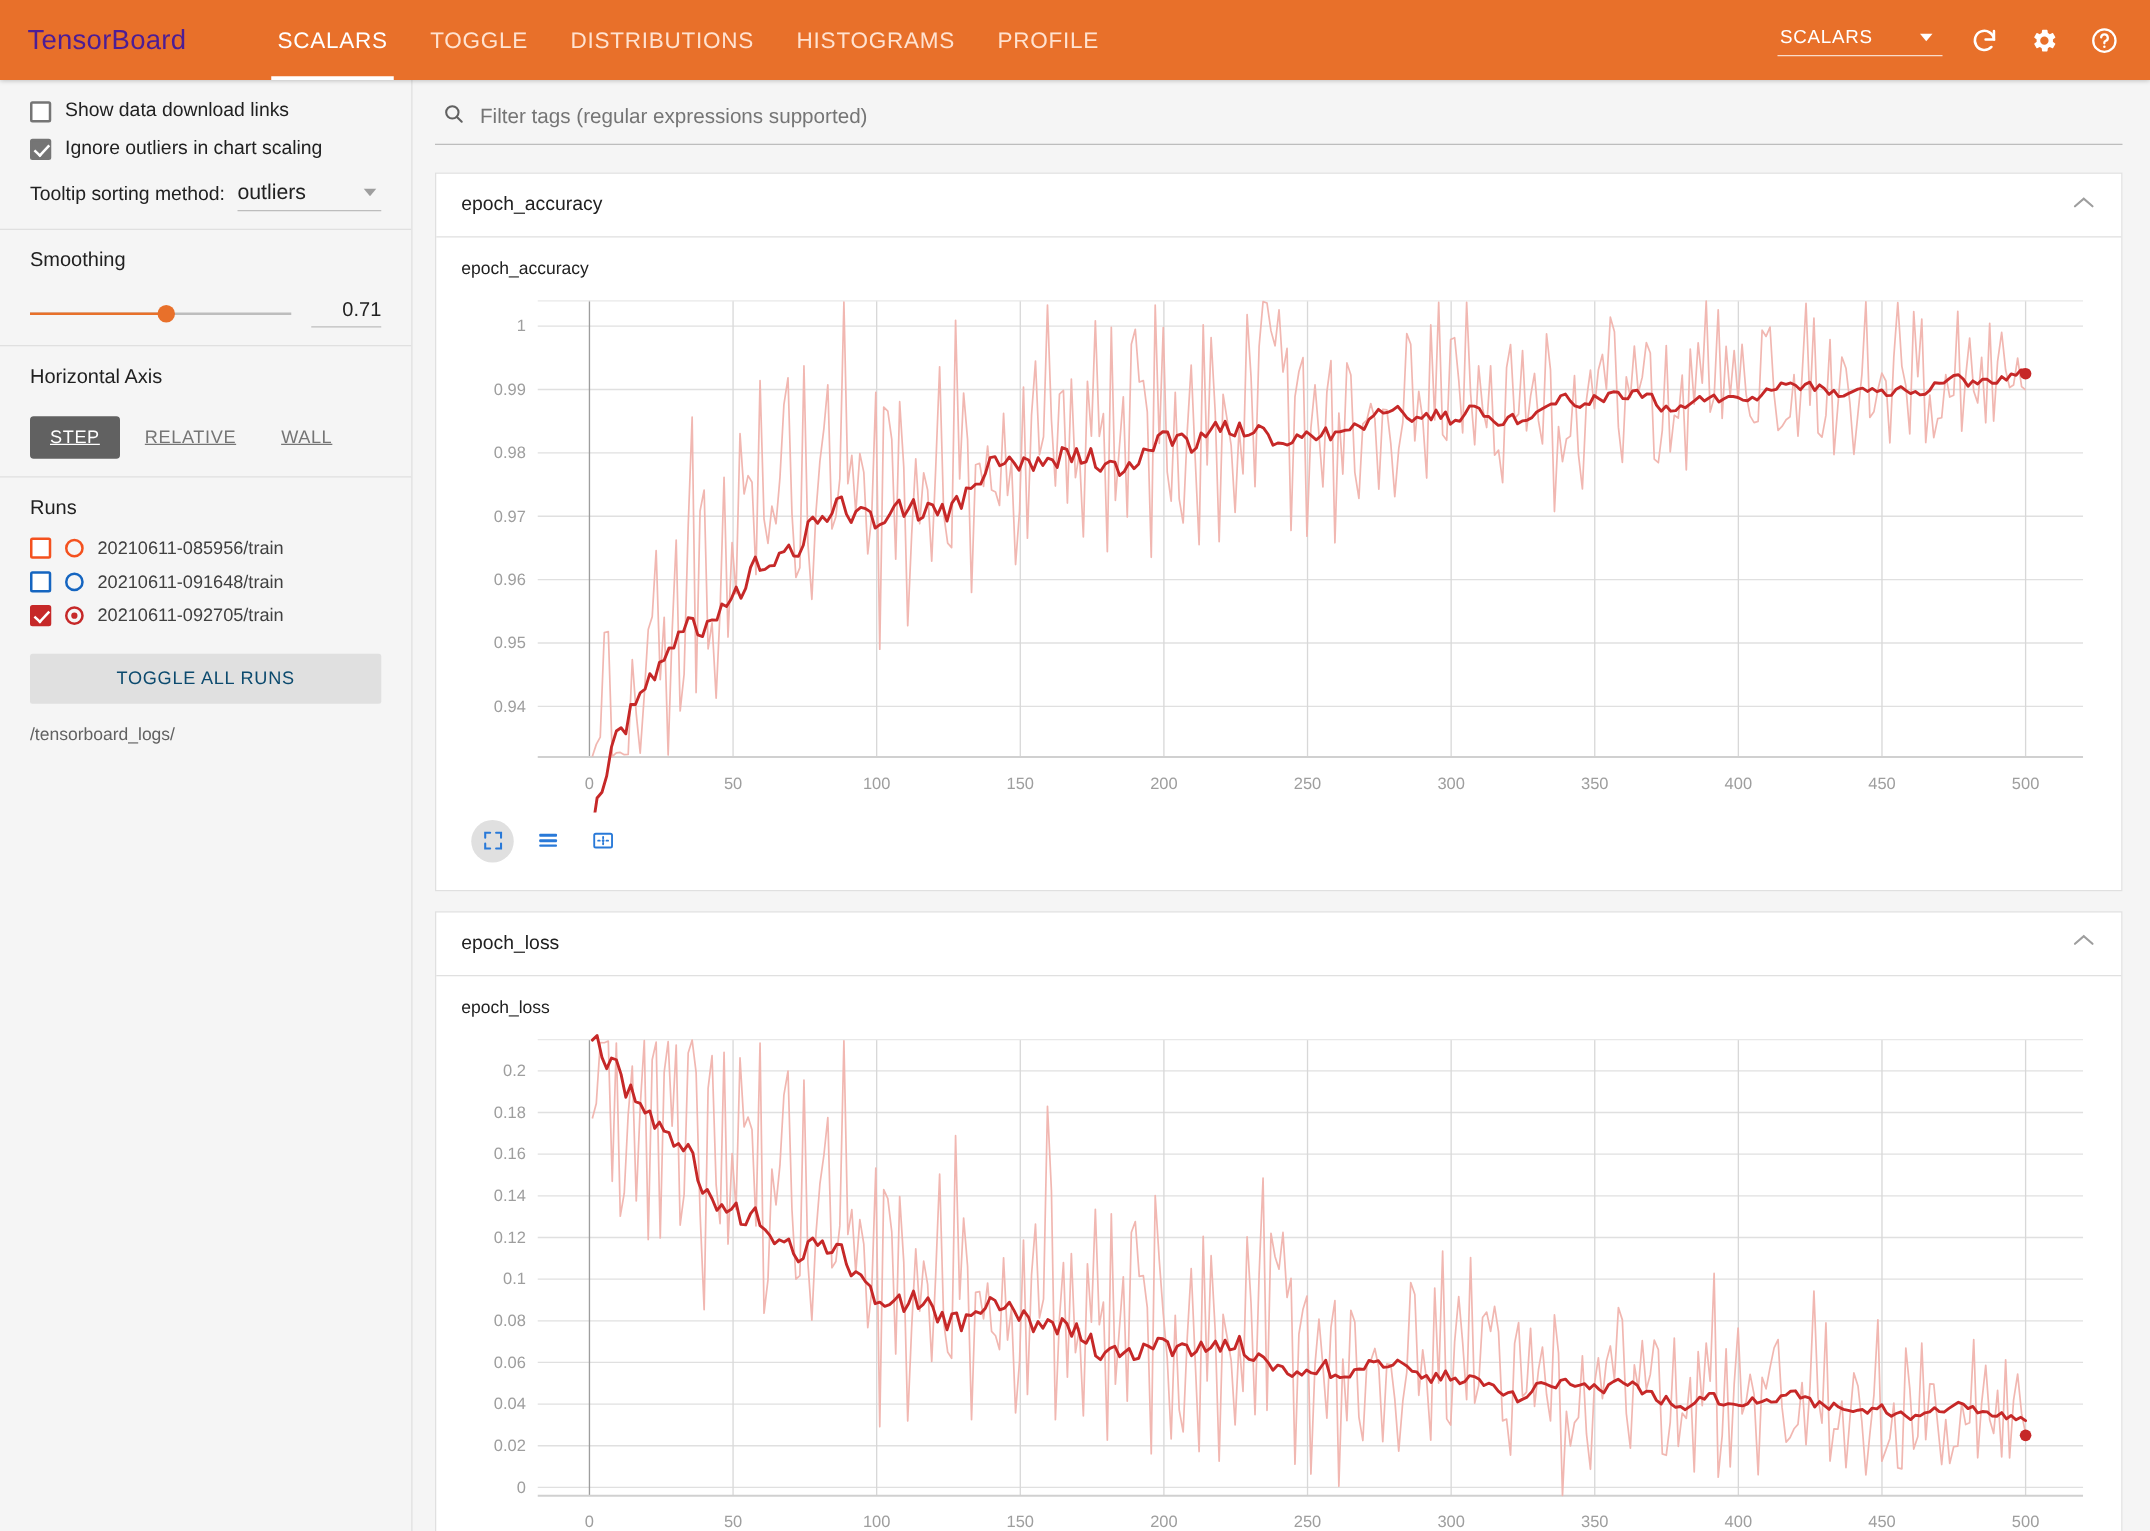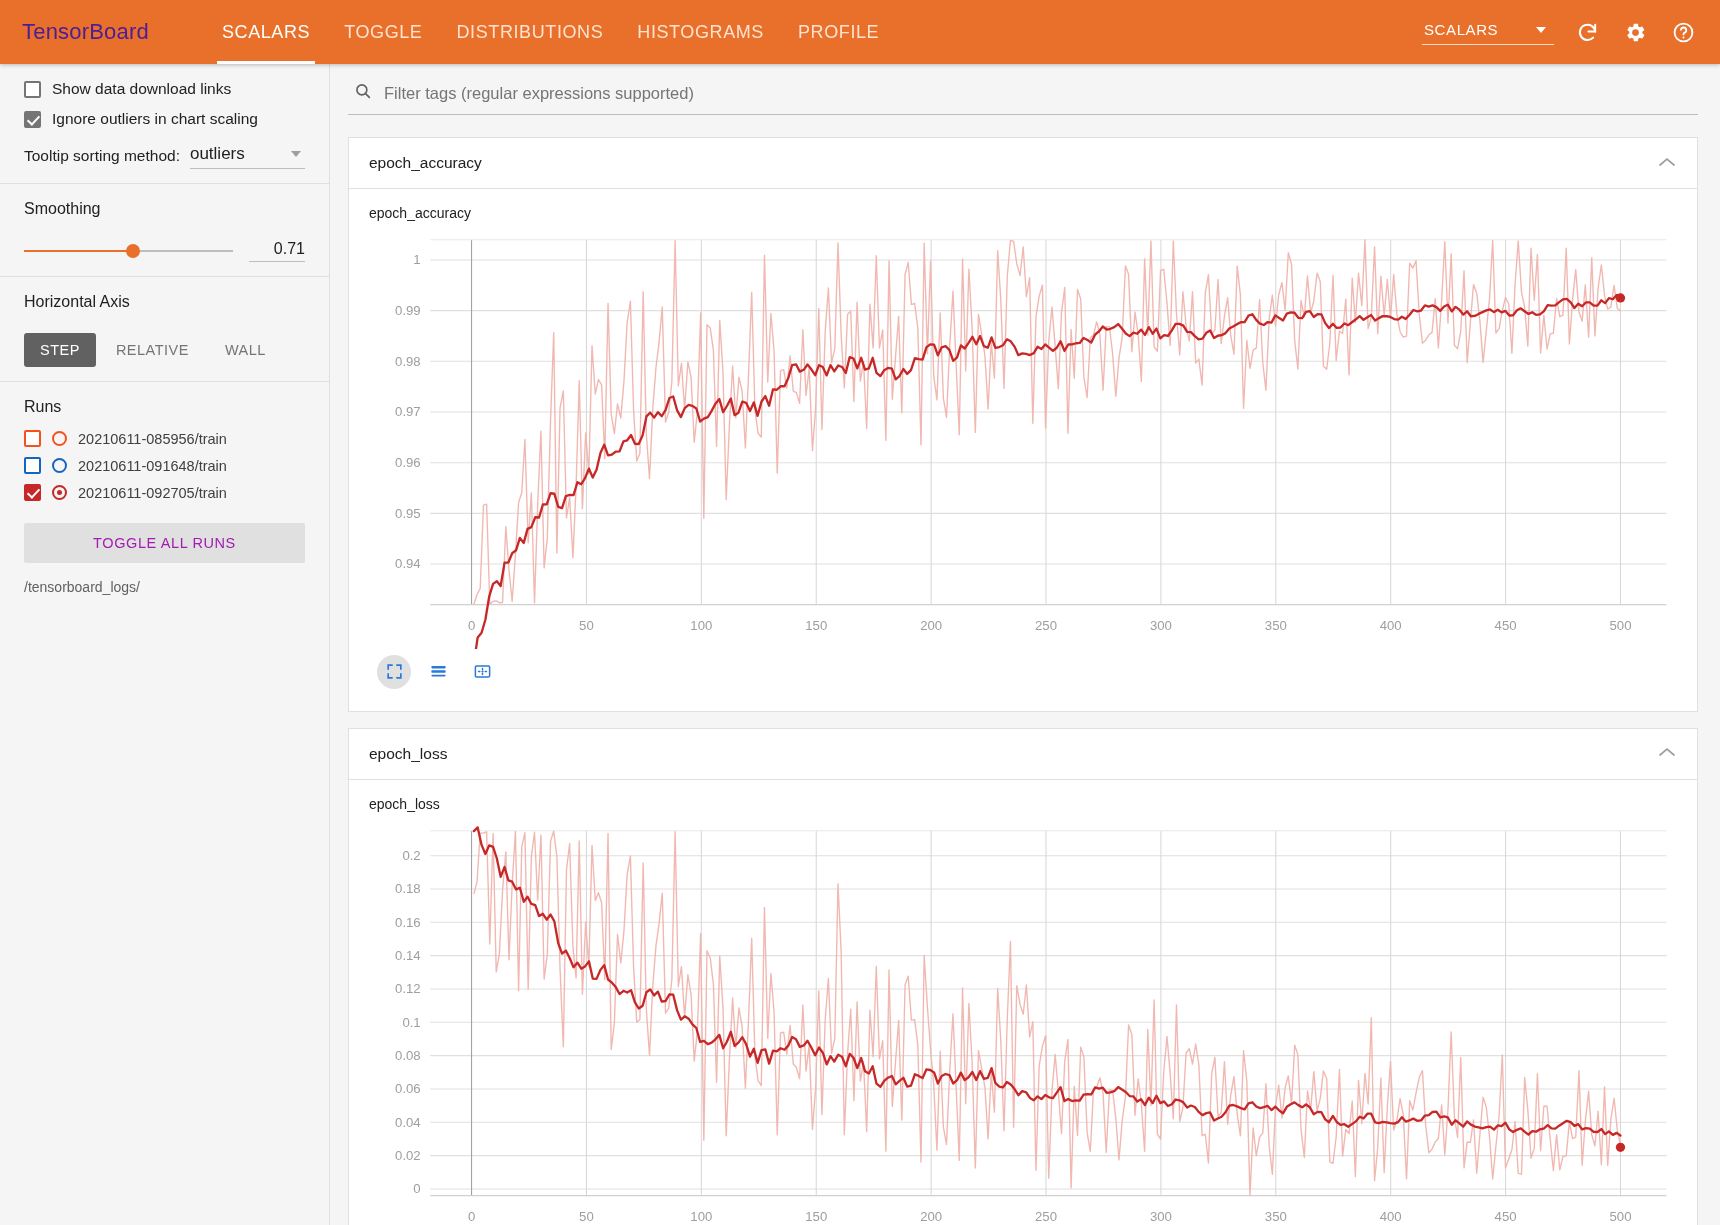--- a/index.html
+++ b/index.html
@@ -83,41 +83,41 @@
     position:absolute; left:52%; width:14px;height:14px;border-radius:50%;
     background:#e8702a; transform:translateX(-50%); cursor:pointer;
   }
   .smooth-val {
     width:56px; text-align:right; font-size:16px; color:#212121;
     border-bottom:1px solid #bdbdbd; padding-bottom:3px;
   }
   .axis-btns { display:flex; gap:4px; }
   .axis-btn {
     padding:9px 16px; font-size:14.5px; letter-spacing:.5px; color:#757575;
-    border-radius:3px; cursor:pointer;
+    border-radius:3px; cursor:pointer;text-decoration:underline;
   }
   .axis-btn.active { background:#616161; color:#fff; }
   .runs-filter {
     width:100%; border:none; border-bottom:1px solid #bdbdbd; background:transparent;
     font-size:15.5px; color:#9e9e9e; padding:4px 0 7px 0; outline:none;
     font-family:"Liberation Sans", sans-serif; margin-bottom:10px;
   }
   .run-row { display:flex; align-items:center; gap:11px; margin:10px 0; cursor:pointer; }
   .run-chk { width:17px;height:17px;border:2px solid;border-radius:2px;flex:0 0 17px;background:#fff;position:relative; }
   .run-chk.checked:after {
     content:""; position:absolute; left:4px; top:0px; width:5px; height:10px;
     border:solid #fff; border-width:0 2px 2px 0; transform:rotate(43deg);
   }
   .run-dot { width:15px;height:15px;border-radius:50%;border:2px solid;flex:0 0 15px;position:relative; }
   .run-dot.filled:after {
     content:""; position:absolute; left:3px; top:3px; width:5px;height:5px;border-radius:50%;
   }
   .run-name { font-size:14.5px; color:#404040; }
   .toggle-all {
-    width:100%; background:#e0e0e0; color:#a21caf; border:none;
+    width:100%; background:#e0e0e0; color:#0c4a6e; border:none;
     font-size:14.5px; letter-spacing:.6px; padding:12px 0; margin-top:12px;
     cursor:pointer; font-family:"Liberation Sans", sans-serif; border-radius:2px;
   }
   .logdir { font-size:14px; color:#616161; margin-top:16px; }
 
   
   .main { flex:1; padding:0 22px 0 18px; overflow:hidden; }
   .filterbar { display:flex; align-items:center; gap:10px; padding:18px 6px 10px 6px;
     border-bottom:1px solid #bdbdbd; margin:0 0 22px 0; }
   .filter-input {

